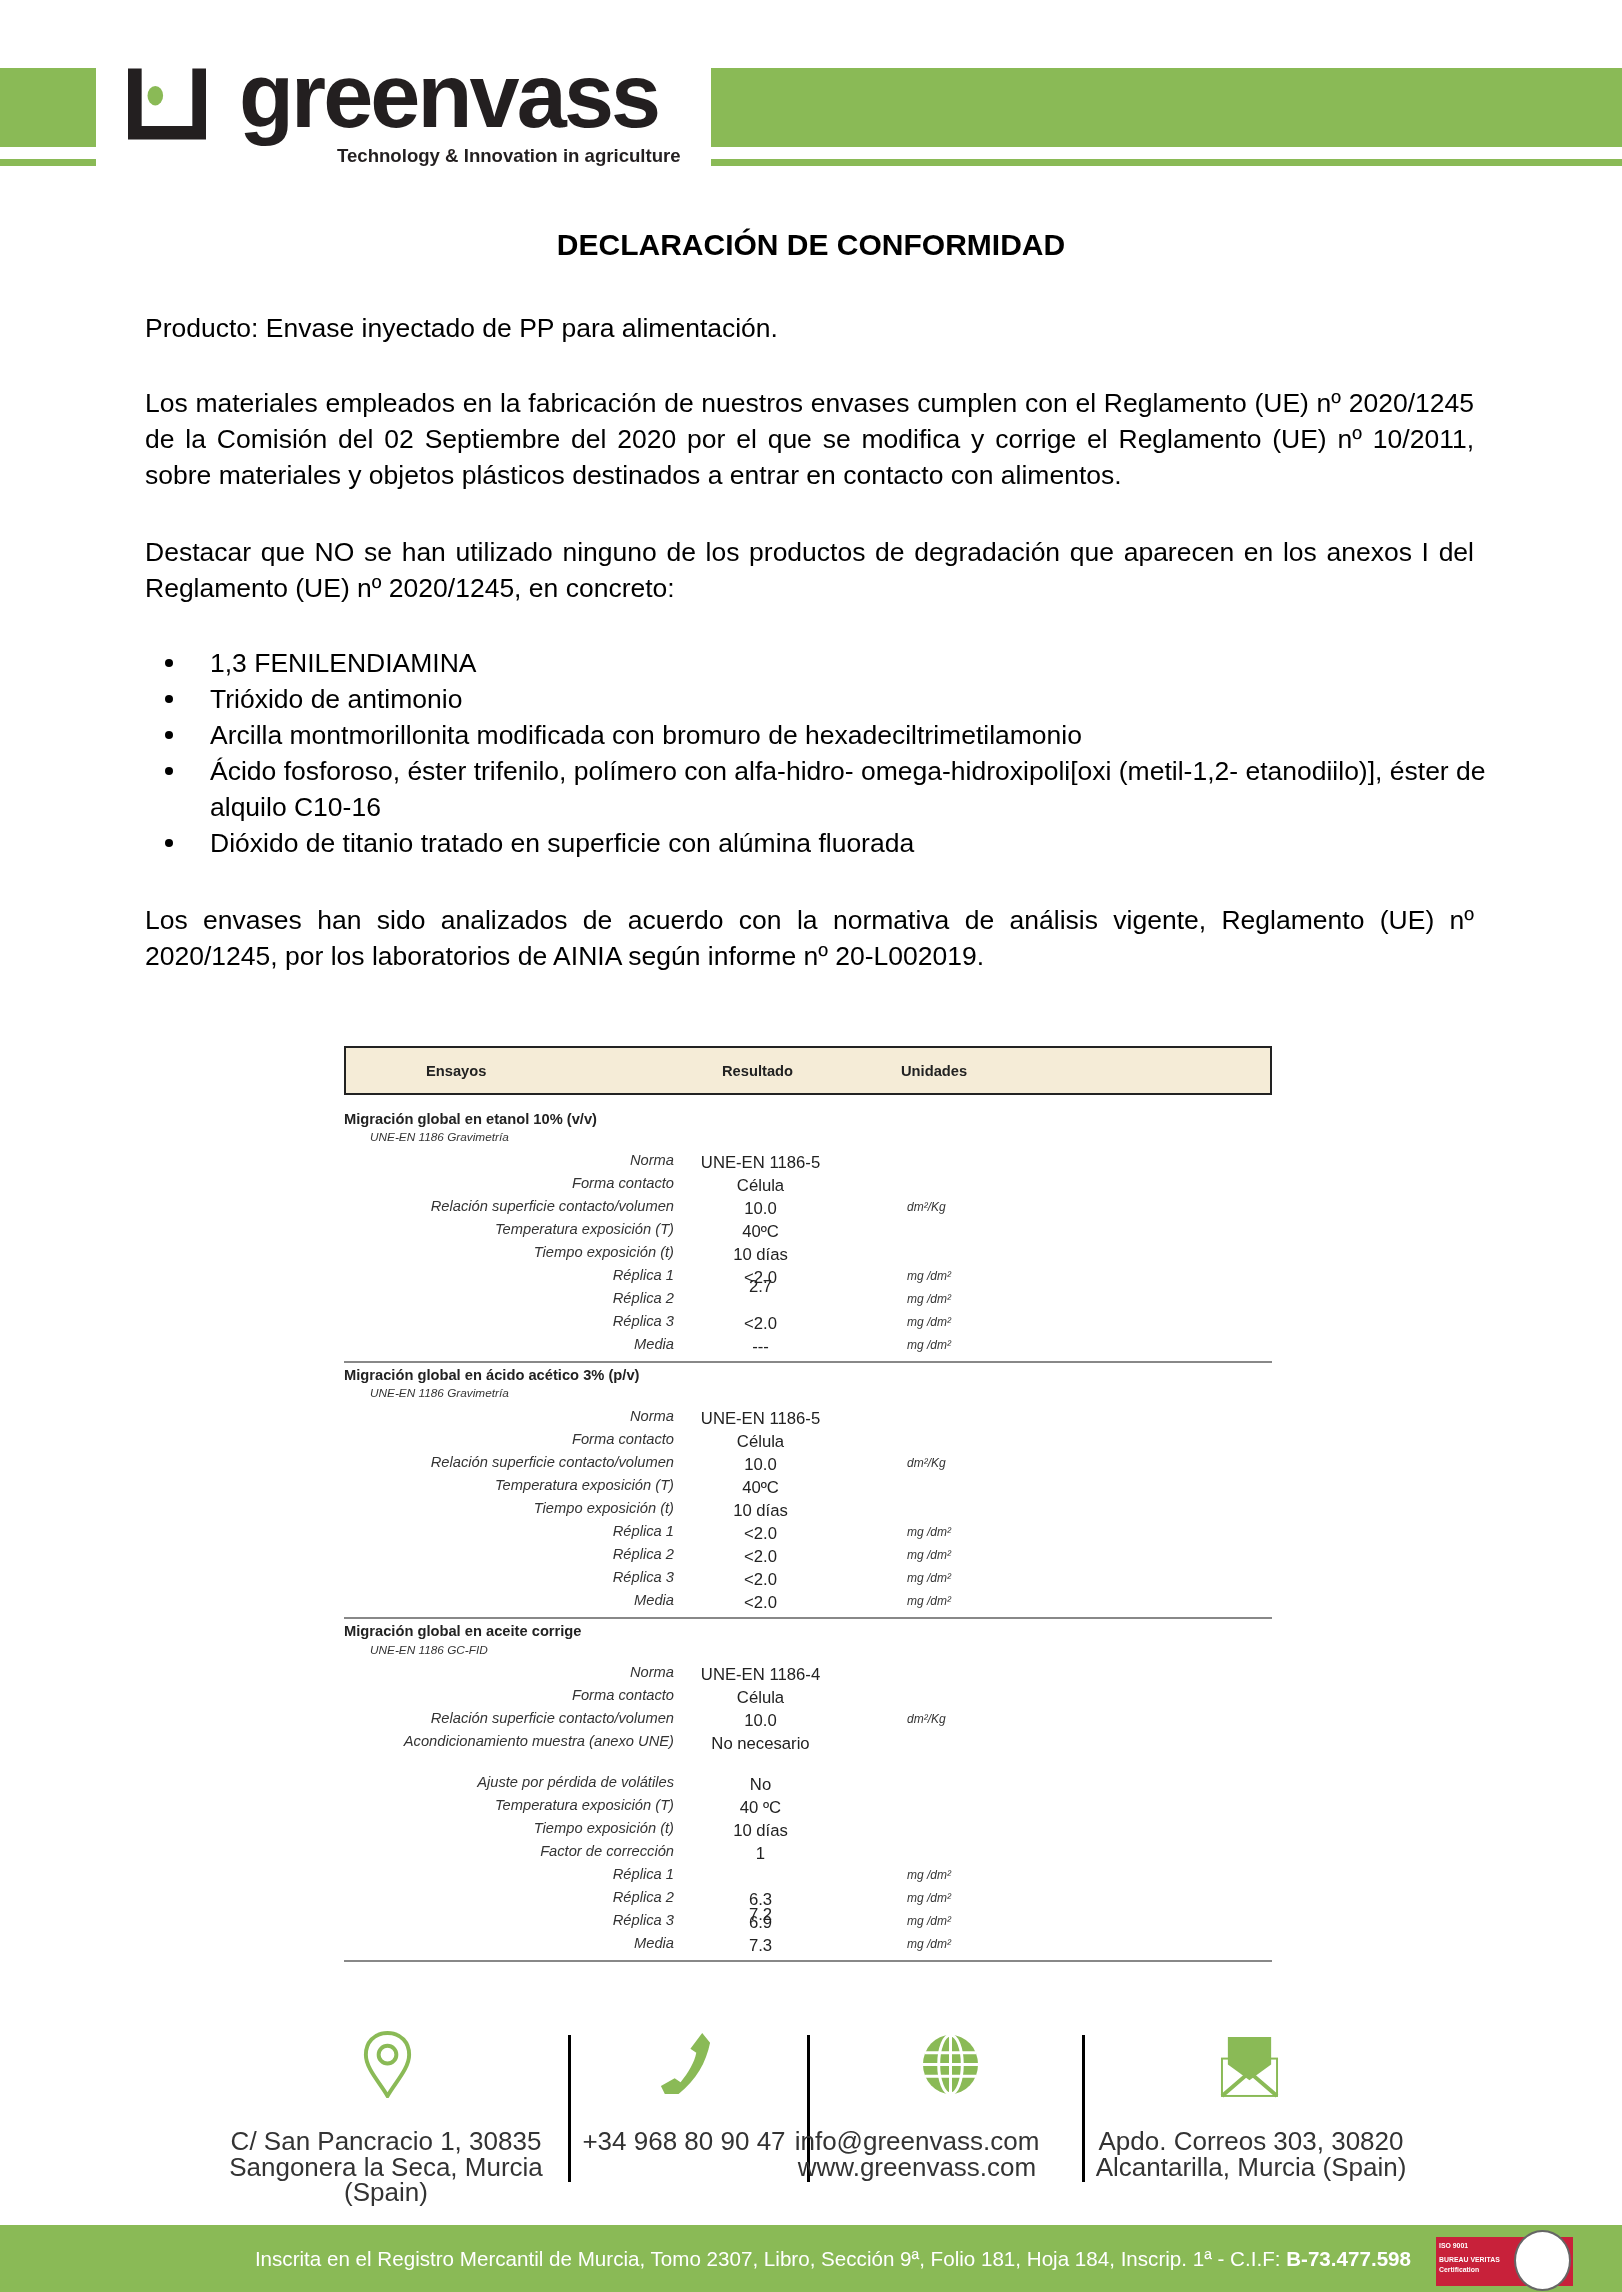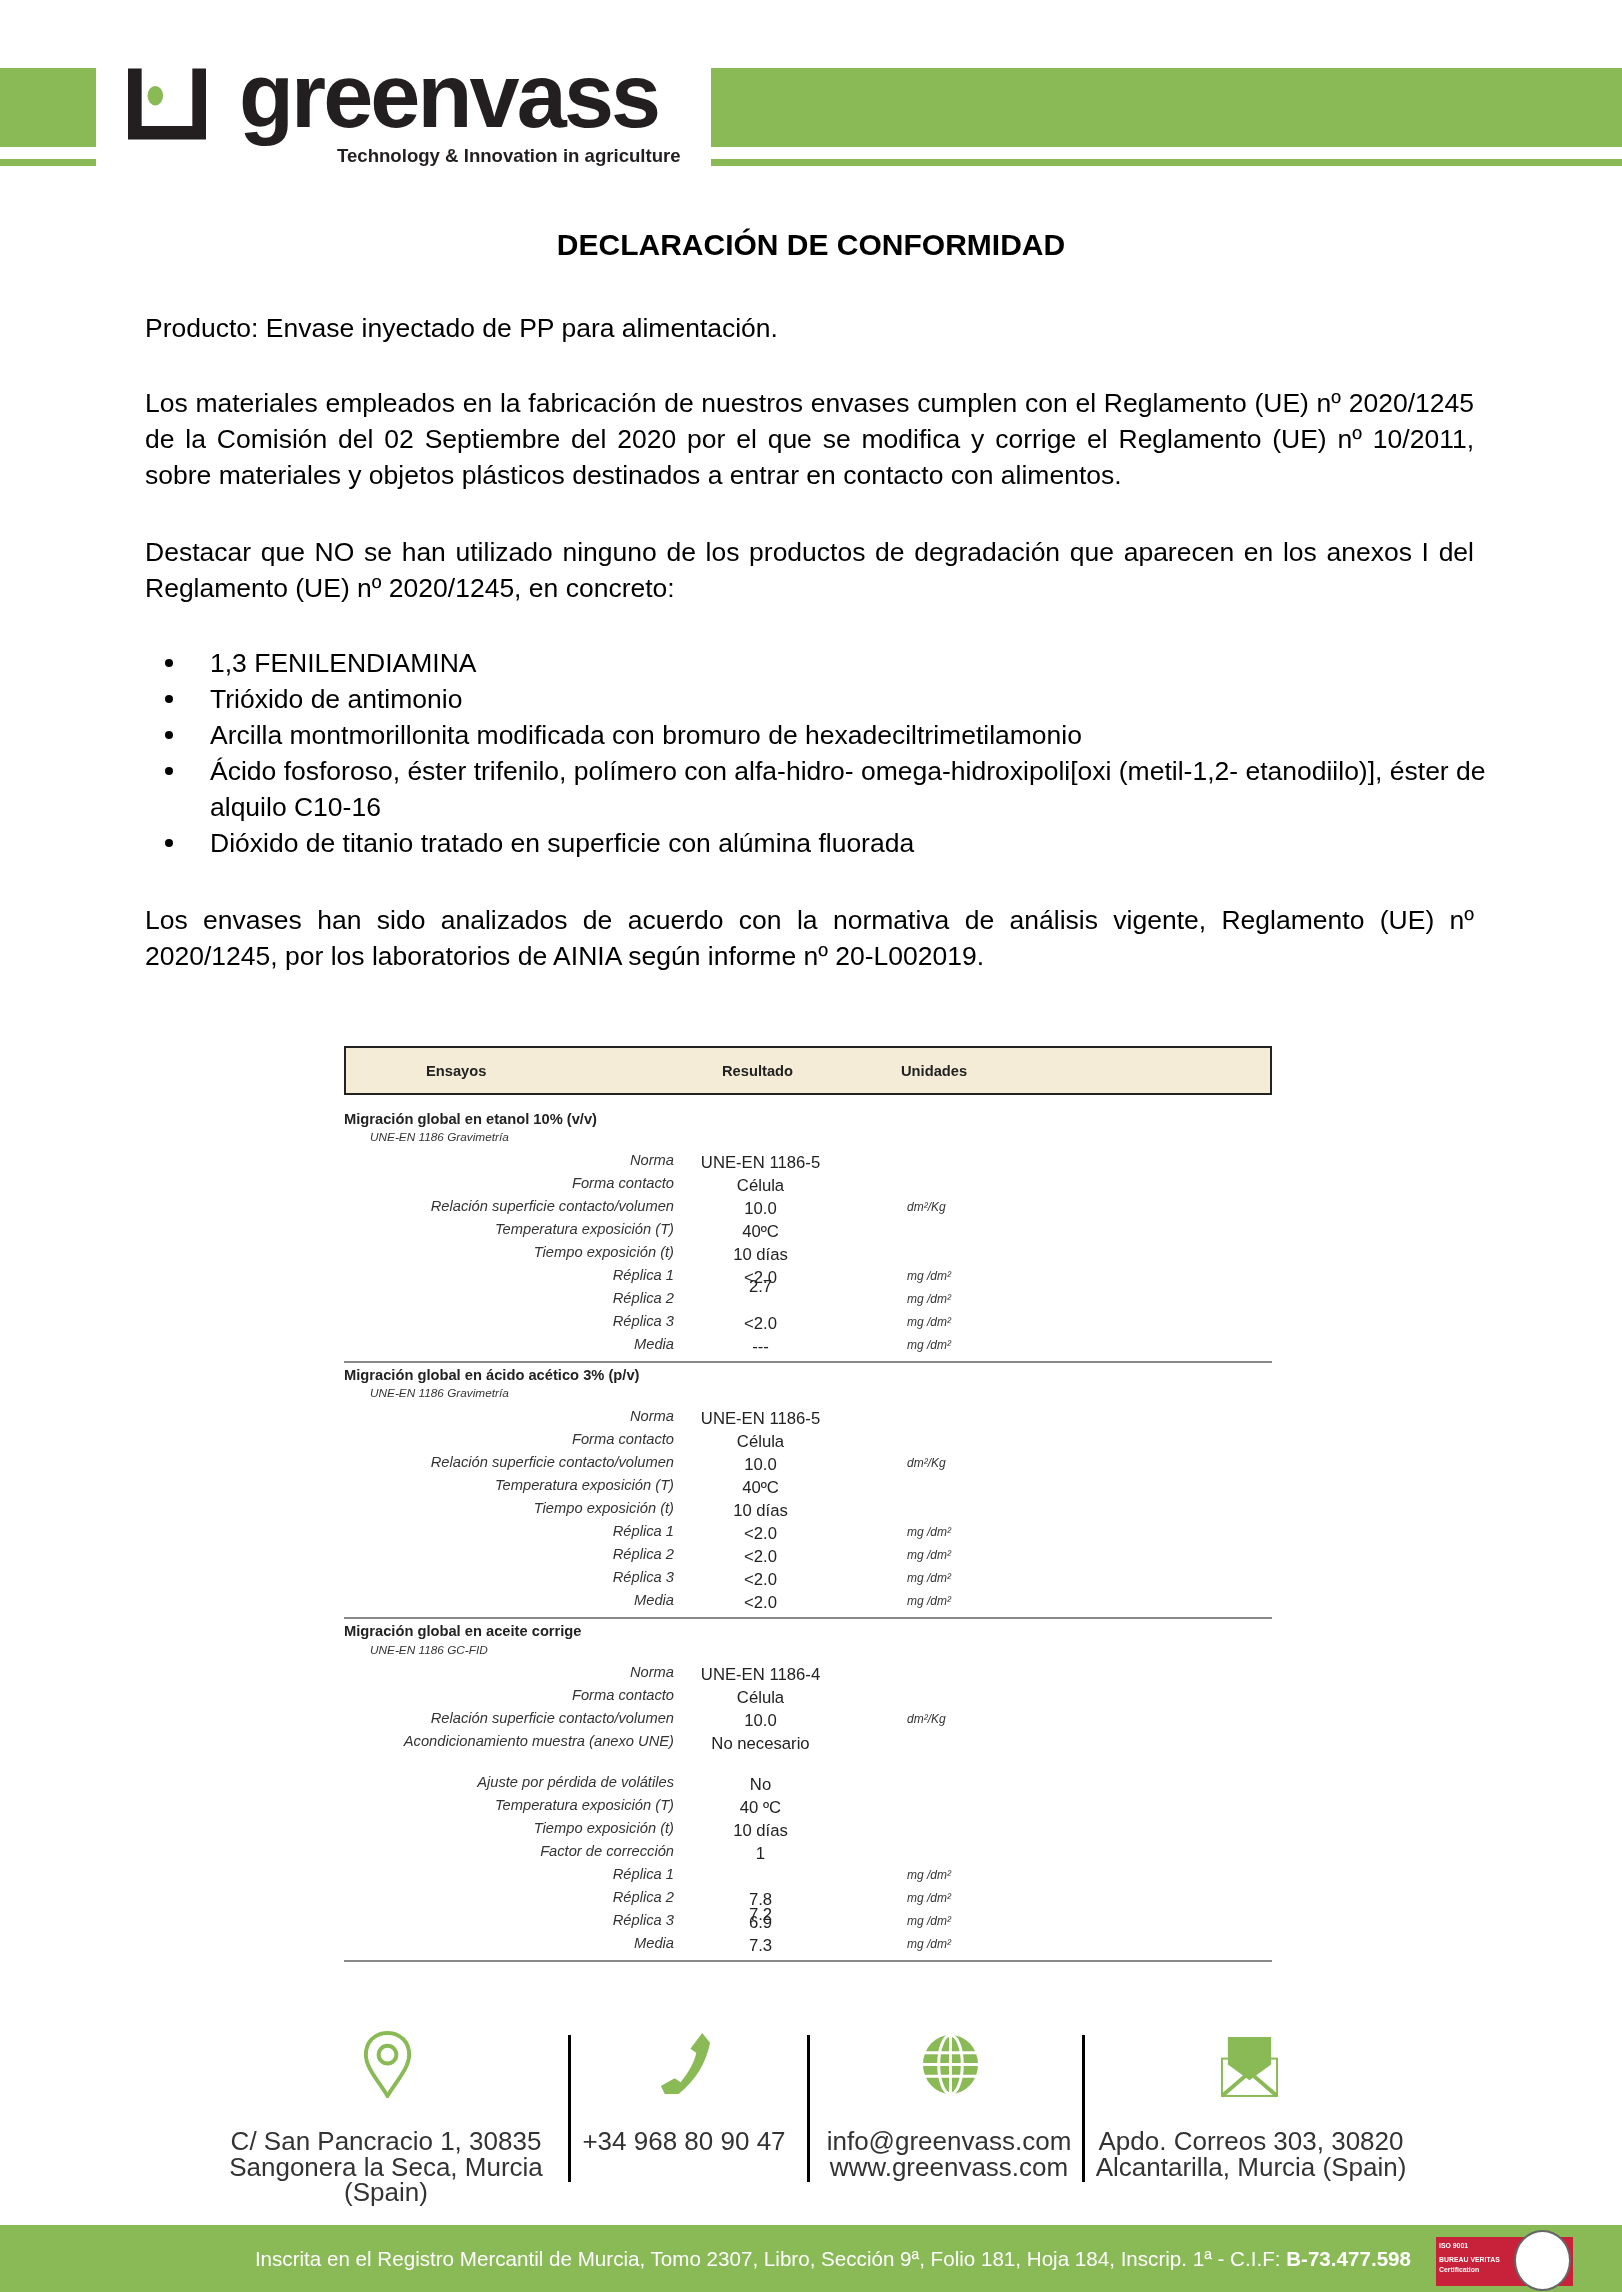--- a/index.html
+++ b/index.html
@@ -158,21 +158,21 @@
     <div class="abs row-label" style="top: 1797px;">Temperatura exposición (T)</div>
     <div class="abs row-val" style="top: 1798px;">40 ºC</div>
     <div class="abs row-label" style="top: 1820px;">Tiempo exposición (t)</div>
     <div class="abs row-val" style="top: 1821px;">10 días</div>
     <div class="abs row-label" style="top: 1843px;">Factor de corrección</div>
     <div class="abs row-val" style="top: 1844px;">1</div>
     <div class="abs row-label" style="top: 1866px;">Réplica 1</div>
     <div class="abs row-val" style="top: 1905px;">7.2</div>
     <div class="abs row-unit" style="top: 1868px;">mg /dm²</div>
     <div class="abs row-label" style="top: 1889px;">Réplica 2</div>
-    <div class="abs row-val" style="top: 1890px;">7.8</div>
+    <div class="abs row-val" style="top: 1890px;">6.3</div>
     <div class="abs row-unit" style="top: 1891px;">mg /dm²</div>
     <div class="abs row-label" style="top: 1912px;">Réplica 3</div>
     <div class="abs row-val" style="top: 1913px;">6.9</div>
     <div class="abs row-unit" style="top: 1914px;">mg /dm²</div>
     <div class="abs row-label" style="top: 1935px;">Media</div>
     <div class="abs row-val" style="top: 1936px;">7.3</div>
     <div class="abs row-unit" style="top: 1937px;">mg /dm²</div>
     <div class="abs sep" style="top: 1960px;"></div>
   </div>
 
@@ -205,21 +205,21 @@
   <path d="M2 68 L30 44 L58 68" fill="none" stroke="#8aba56" stroke-width="4"></path>
 </svg>
 
 <div class="abs contact" style="left:229px;top:2129px">
   <div>C/ San Pancracio 1, 30835</div>
   <div>Sangonera la Seca, Murcia (Spain)</div>
 </div>
 <div class="abs contact" style="left:527px;top:2129px">
   <div>+34 968 80 90 47</div>
 </div>
-<div class="abs contact" style="left:792px;top:2129px">
+<div class="abs contact" style="left:760px;top:2129px">
   <div>info@greenvass.com</div>
   <div>www.greenvass.com</div>
 </div>
 <div class="abs contact" style="left:1094px;top:2129px">
   <div>Apdo. Correos 303, 30820</div>
   <div>Alcantarilla, Murcia (Spain)</div>
 </div>
 
 <div class="abs foot-bar"></div>
 <div class="abs foot-text"><span>Inscrita en el Registro Mercantil de Murcia, Tomo 2307, Libro, Sección 9ª, Folio 181, Hoja 184, Inscrip. 1ª - C.I.F: </span><b>B-73.477.598</b></div>

